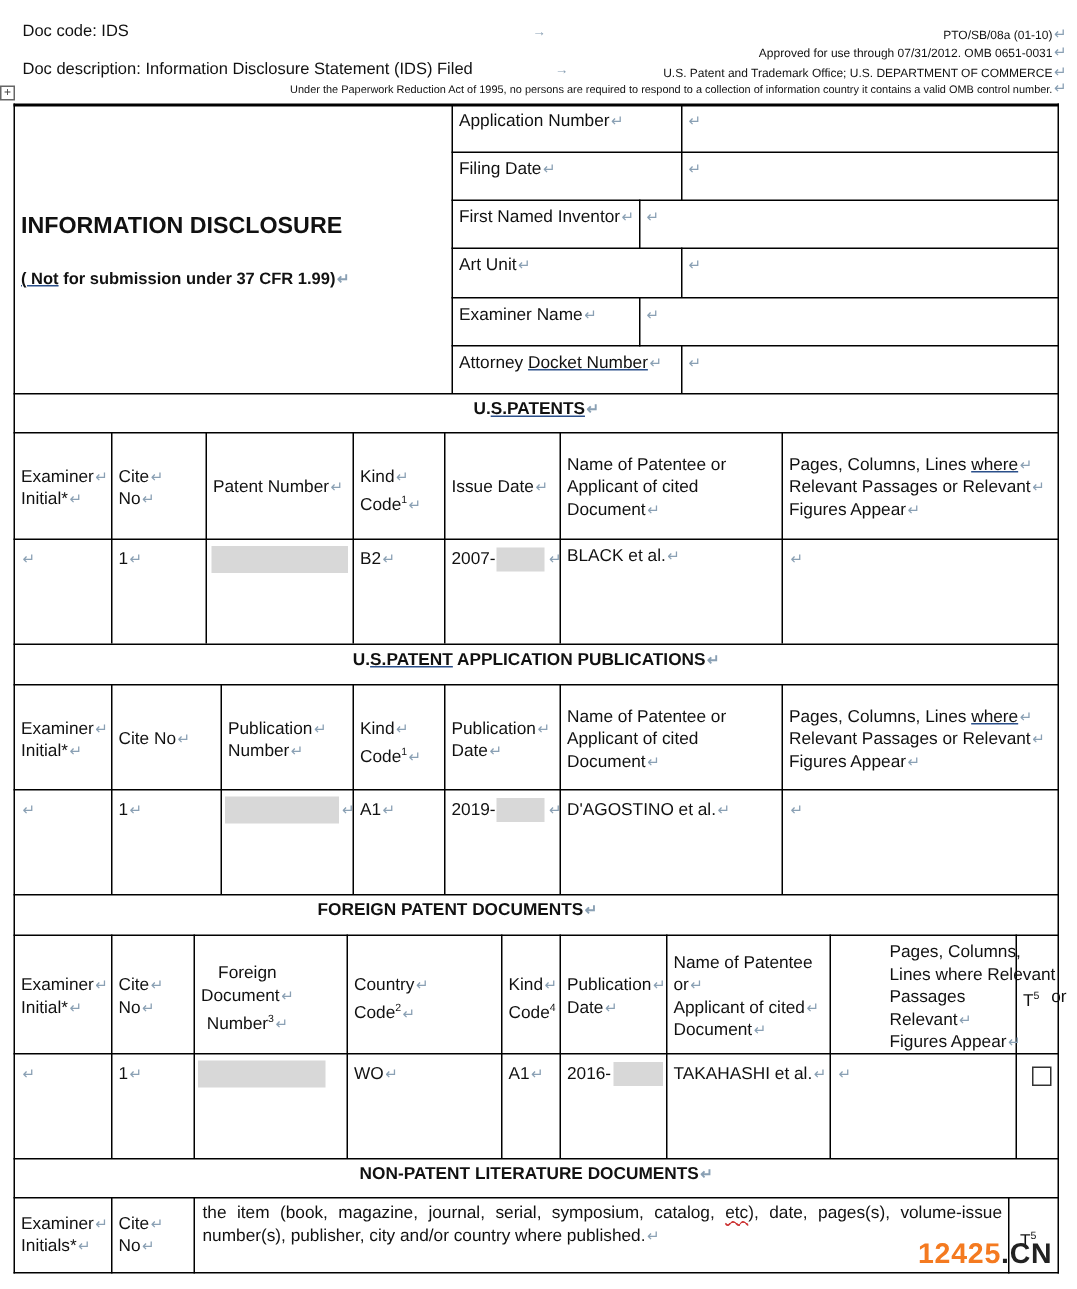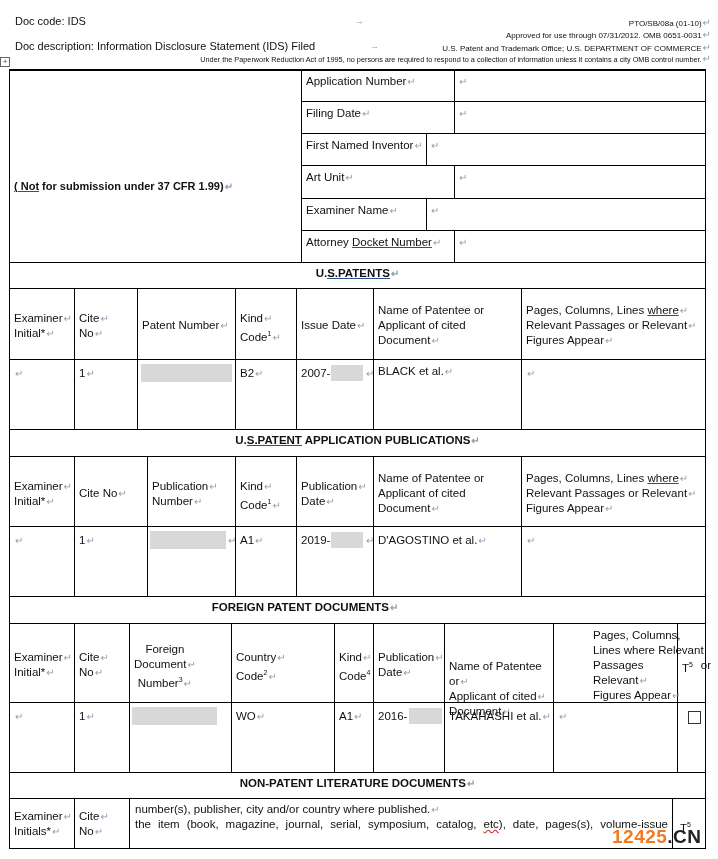--- a/index.html
+++ b/index.html
@@ -25,30 +25,31 @@
 <body>
 
 <div class="abs doc-line" style="left:15px;top:15px;"><span>Doc code: IDS</span></div>
 <span class="abs arrow" style="left:355px;top:16px;">→</span>
 <div class="abs doc-line" style="left:15px;top:40px;"><span>Doc description: Information Disclosure Statement (IDS) Filed</span></div>
 <span class="abs arrow" style="left:370px;top:41px;">→</span>
 
 <div class="abs right-small" style="right:7px;top:17px;font-size:8px;"><span>PTO/SB/08a (01-10)</span><span class="pm">↵</span></div>
 <div class="abs right-small" style="right:7px;top:29px;font-size:8px;"><span>Approved for use through 07/31/2012. OMB 0651-0031</span><span class="pm">↵</span></div>
 <div class="abs right-small" style="right:7px;top:42px;font-size:8px;"><span>U.S. Patent and Trademark Office; U.S. DEPARTMENT OF COMMERCE</span><span class="pm">↵</span></div>
-<div class="abs right-small" style="right:7px;top:53px;font-size:7.3px;"><span>Under the Paperwork Reduction Act of 1995, no persons are required to respond to a collection of information unless it contains a city OMB control number.</span><span class="pm">↵</span></div>
+<div class="abs right-small" style="right:7px;top:53px;font-size:7.3px;"><span>Under the Paperwork Reduction Act of 1995, no persons are required to respond to a collection of information country it contains a valid OMB control number.</span><span class="pm">↵</span></div>
 
 <div class="move-handle">+</div>
 
 <div class="line" style="left:9px;top:69px;width:697px;height:2px;"></div>
 <div class="line" style="left:9px;top:69px;width:1px;height:780px;"></div>
 <div class="line" style="left:705px;top:69px;width:1px;height:780px;"></div>
 <div class="line" style="left:9px;top:848px;width:697px;height:1px;"></div>
 
 <div class="abs" style="left:14px;top:141px;font-size:15.5px;font-weight:bold;line-height:20px;">
+  <div><span>INFORMATION DISCLOSURE</span></div>
 </div>
 <div class="abs" style="left:14px;top:180px;font-size:11px;font-weight:bold;">
   <span class="ul">( Not</span><span> for submission under 37 CFR 1.99)</span><span class="pm">↵</span>
 </div>
 
 <div class="line" style="left:301px;top:70px;width:1px;height:192px;"></div>
 
 <div class="line" style="left:301px;top:101px;width:405px;height:1px;"></div>
 <div class="line" style="left:301px;top:133px;width:405px;height:1px;"></div>
 <div class="line" style="left:301px;top:165px;width:405px;height:1px;"></div>
@@ -204,21 +205,21 @@
     <div><span>Code</span><sup style="font-size:7px;">2</sup><span class="pm">↵</span></div>
   </div>
 <div class="cell" style="left:339px;top:650px;">
     <div><span>Kind</span><span class="pm">↵</span></div>
     <div><span>Code</span><sup style="font-size:7px;">4</sup></div>
   </div>
 <div class="cell" style="left:378px;top:650px;">
     <div><span>Publication</span><span class="pm">↵</span></div>
     <div><span>Date</span><span class="pm">↵</span></div>
   </div>
-<div class="cell" style="left:449px;top:635px;margin-top:24px;">
+<div class="cell" style="left:449px;top:635px;">
     <div>Name of Patentee</div>
     <div><span>or</span><span class="pm">↵</span></div>
     <div><span>Applicant of cited</span><span class="pm">↵</span></div>
     <div><span>Document</span><span class="pm">↵</span></div>
   </div>
 <div class="cell" style="left:558px;top:628px;width:118px;margin-left:35px;">
     <div>Pages, Columns,</div>
     <div>Lines where Relevant</div>
     <div style="display:flex;justify-content:space-between;">
       <span>Passages</span>
@@ -248,18 +249,18 @@
 
 <div class="cell" style="left:14px;top:809px;">
     <div><span>Examiner</span><span class="pm">↵</span></div>
     <div><span>Initials*</span><span class="pm">↵</span></div>
   </div>
 <div class="cell" style="left:79px;top:809px;">
     <div><span>Cite</span><span class="pm">↵</span></div>
     <div><span>No</span><span class="pm">↵</span></div>
   </div>
 <div class="cell" style="left:135px;top:802px;width:533px;text-align:justify;">
+  <div style="text-align-last:justify;"><span>the item (book, magazine, journal, serial, symposium, catalog, </span><span style="text-decoration:underline wavy #c33;">etc</span><span>), date, pages(s), volume-issue</span></div>
   <div><span>number(s), publisher, city and/or country where published.</span><span class="pm">↵</span></div>
-  <div style="text-align-last:justify;"><span>the item (book, magazine, journal, serial, symposium, catalog, </span><span style="text-decoration:underline wavy #c33;">etc</span><span>), date, pages(s), volume-issue</span></div>
 </div>
 <div class="cell" style="left:680px;top:817px;"><span>T</span><sup style="font-size:7px;">5</sup></div>
 
 <div class="watermark"><span class="wm-num">12425</span><span class="wm-cn">.CN</span></div>
 
 </body></html>

